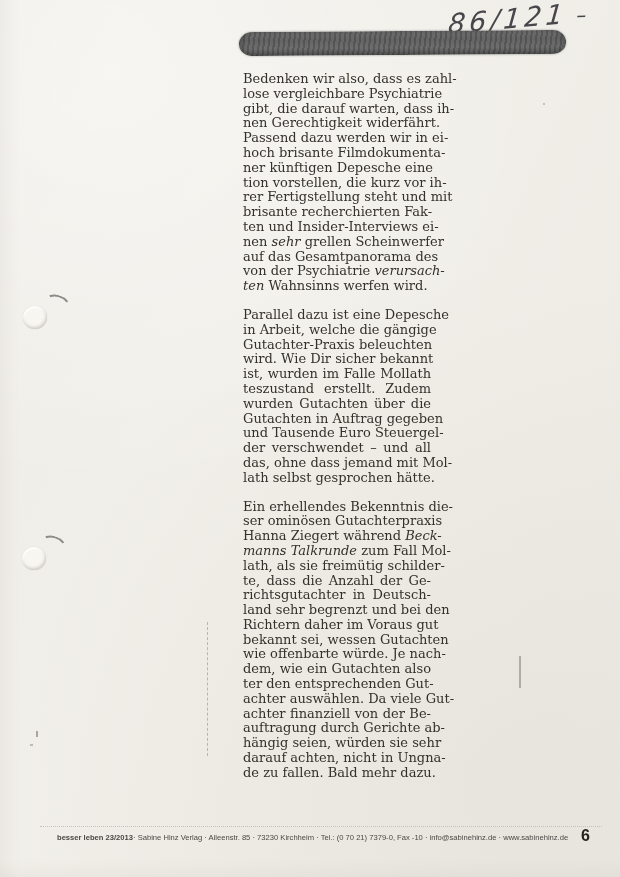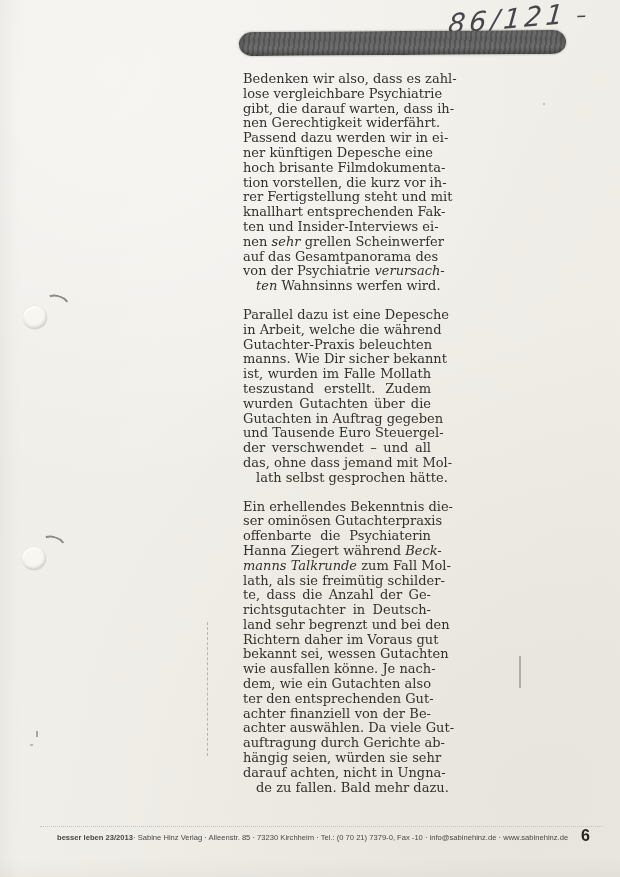--- a/index.html
+++ b/index.html
@@ -31,21 +31,21 @@
           linear-gradient(180deg,#707070 0%,#5c5c5c 35%,#666 70%,#525252 100%);
         box-shadow:0 0 2px rgba(60,60,60,.55), inset 0 0 6px rgba(30,30,30,.5);}
 
   
   .column{position:absolute;left:243px;top:72px;width:188px;
         font-size:13px;color:#34312c;}
   .para{margin:0 0 14px 0;}
   .line{height:14.8px;line-height:14.8px;
         text-align:justify;text-align-last:justify;
         white-space:nowrap;overflow:visible;}
-  .line.last{text-align:left;text-align-last:left;margin-left:13px;}
+  .line.last{text-align:left;text-align-last:left;}
   .line i{font-style:italic;}
 
   
   .hole{position:absolute;width:24px;height:23px;border-radius:50%;
         background:#f8f6f1;
         box-shadow:inset -1px -2px 3px rgba(140,135,125,.35),
                    inset 1px 2px 2px rgba(255,255,255,.9),
                    0 0 1px rgba(150,145,135,.4);}
   .hole-1{left:23px;top:306px;}
   .hole-2{left:22px;top:547px;}
@@ -86,62 +86,61 @@
 
   <div class="redaction"></div>
 
   <div class="column" id="text-column">
       <div class="para">
         <div class="line">Bedenken wir also, dass es zahl-</div>
         <div class="line">lose vergleichbare Psychiatrie</div>
         <div class="line">gibt, die darauf warten, dass ih-</div>
         <div class="line">nen Gerechtigkeit widerfährt.</div>
         <div class="line">Passend dazu werden wir in ei-</div>
+        <div class="line">hoch brisante Filmdokumenta-</div>
         <div class="line">ner künftigen Depesche eine</div>
-        <div class="line">hoch brisante Filmdokumenta-</div>
         <div class="line">tion vorstellen, die kurz vor ih-</div>
         <div class="line">rer Fertigstellung steht und mit</div>
-        <div class="line">knallhart entsprechenden Fak-</div>
+        <div class="line">brisante recherchierten Fak-</div>
         <div class="line">ten und Insider-Interviews ei-</div>
         <div class="line">nen <i>sehr</i> grellen Scheinwerfer</div>
         <div class="line">auf das Gesamtpanorama des</div>
         <div class="line">von der Psychiatrie <i>verursach-</i></div>
         <div class="line last"><i>ten</i> Wahnsinns werfen wird.</div>
       </div>
       <div class="para">
         <div class="line">Parallel dazu ist eine Depesche</div>
-        <div class="line">in Arbeit, welche die während</div>
+        <div class="line">in Arbeit, welche die gängige</div>
         <div class="line">Gutachter-Praxis  beleuchten</div>
-        <div class="line">manns. Wie Dir sicher bekannt</div>
+        <div class="line">wird. Wie Dir sicher bekannt</div>
         <div class="line">ist, wurden im Falle Mollath</div>
         <div class="line">teszustand erstellt. Zudem</div>
         <div class="line">wurden Gutachten über die</div>
         <div class="line">Gutachten in Auftrag gegeben</div>
         <div class="line">und Tausende Euro Steuergel-</div>
         <div class="line">der verschwendet – und all</div>
         <div class="line">das, ohne dass jemand mit Mol-</div>
         <div class="line last">lath selbst gesprochen hätte.</div>
       </div>
       <div class="para">
         <div class="line">Ein erhellendes Bekenntnis die-</div>
         <div class="line">ser ominösen Gutachterpraxis</div>
-        <div class="line">offenbarte die Psychiaterin</div>
         <div class="line">Hanna Ziegert während <i>Beck-</i></div>
         <div class="line"><i>manns Talkrunde</i> zum Fall Mol-</div>
         <div class="line">lath, als sie freimütig schilder-</div>
         <div class="line">te, dass die Anzahl der Ge-</div>
         <div class="line">richtsgutachter in Deutsch-</div>
         <div class="line">land sehr begrenzt und bei den</div>
         <div class="line">Richtern daher im Voraus gut</div>
         <div class="line">bekannt sei, wessen Gutachten</div>
-        <div class="line">wie ausfallen könne. Je nach-</div>
+        <div class="line">wie offenbarte würde. Je nach-</div>
         <div class="line">dem, wie ein Gutachten also</div>
         <div class="line">ter den entsprechenden Gut-</div>
+        <div class="line">achter auswählen. Da viele Gut-</div>
         <div class="line">achter finanziell von der Be-</div>
-        <div class="line">achter auswählen. Da viele Gut-</div>
         <div class="line">auftragung durch Gerichte ab-</div>
         <div class="line">hängig seien, würden sie sehr</div>
         <div class="line">darauf achten, nicht in Ungna-</div>
         <div class="line last">de zu fallen. Bald mehr dazu.</div>
       </div>
     </div>
 
   <div class="hole hole-1"></div>
   <div class="hole-arc arc-1"></div>
   <div class="hole hole-2"></div>

